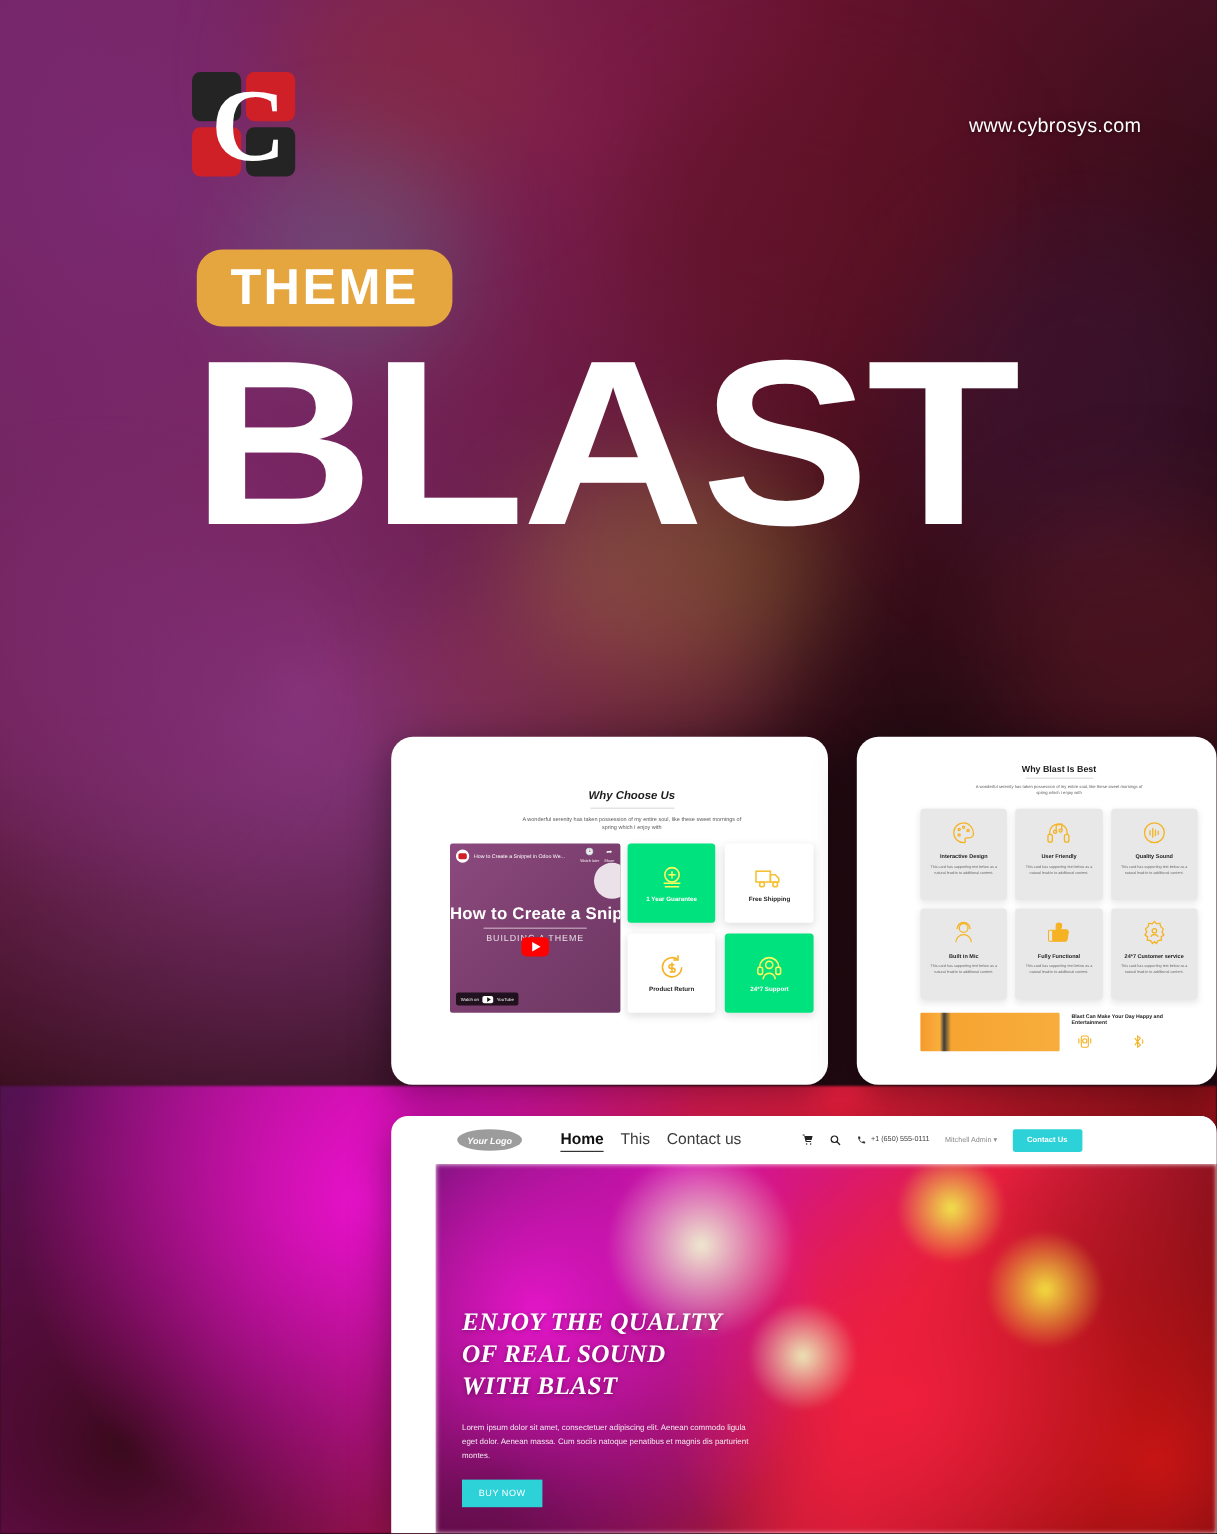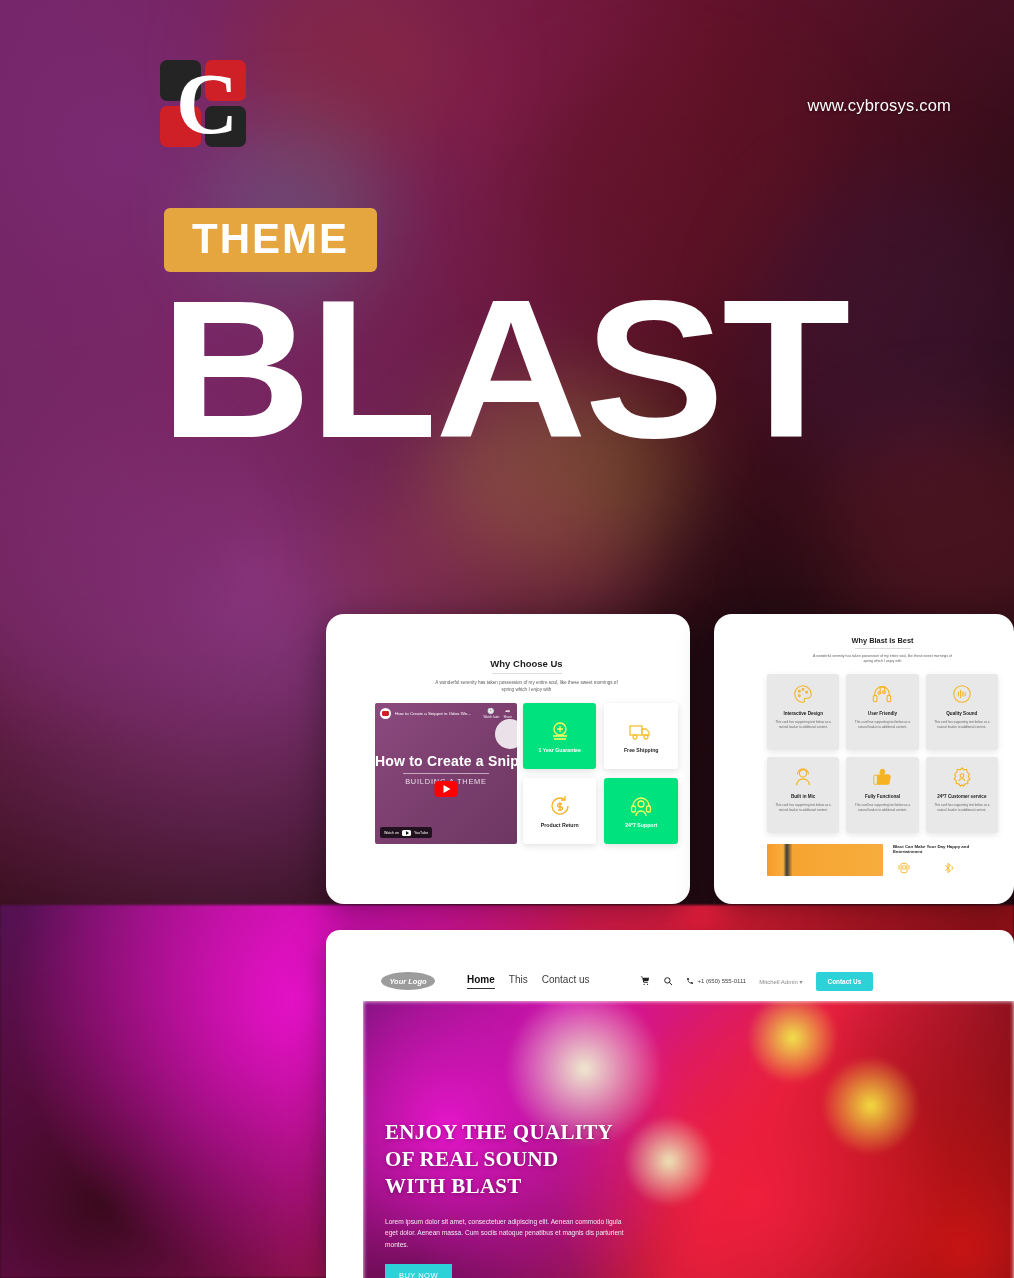--- a/index.html
+++ b/index.html
@@ -65,21 +65,21 @@
   .logo .br { left: 45px; top: 46px; background: #242424; }
   .logo .cmark {
     position: absolute; left: 16px; top: -6px; width: 60px; height: 100px;
     color: #fff; font-family: "Liberation Serif", serif; font-size: 86px;
     font-weight: 700; line-height: 100px; text-align: center;
   }
 
   
   .theme-badge {
     position: absolute; left: 164px; top: 208px;
-    background: #e5a53f; color: #ffffff; border-radius: 6px;
+    background: #e5a53f; color: #ffffff; border-radius: 21px;
     padding: 10px 28px 12px; font-size: 42px; font-weight: 700;
     letter-spacing: 2px; line-height: 1;
   }
   .blast {
     position: absolute; left: 160px; top: 272px;
     color: #ffffff; font-size: 196px; font-weight: 700; line-height: 1;
     letter-spacing: -2px; transform: scaleX(1.07); transform-origin: left center;
   }
   .subtitle {
     position: absolute; left: 172px; top: 490px;
@@ -92,21 +92,21 @@
     box-shadow: 0 10px 34px rgba(0,0,0,.40);
     padding-left: 37px;
   }
   .shot-left  { left: 326px; top: 614px; width: 364px; height: 290px; }
   .shot-right { left: 714px; top: 614px; width: 300px; height: 290px; }
   .shot-bottom{ left: 326px; top: 930px; width: 688px; height: 348px; border-radius: 14px 14px 0 0; }
 
   
   .sec-title { text-align: center; font-weight: 700; color: #1d1d1d; }
   .sec-sub { text-align: center; color: #5d5d5d; line-height: 1.45; }
-  .l-title { font-size: 9.5px; margin-top: 44px; }
+  .l-title { font-size: 9.5px; margin-top: 44px; font-style: italic; }
   .l-rule { width: 70px; height: 1px; background: #dcdcdc; margin: 4px auto 0; }
   .l-sub { font-size: 4.6px; margin-top: 6px; padding: 0 72px; }
 
   .l-body { display: flex; gap: 6px; padding: 0 12px; margin-top: 10px; }
   .video {
     position: relative; width: 152px; height: 141px; border-radius: 2px; overflow: hidden;
     background: linear-gradient(135deg, #8c4a7e 0%, #7c3f6f 48%, #6d3763 100%);
   }
   .video-top { display: flex; align-items: center; gap: 4px; padding: 4px 5px; }
   .yt-avatar { width: 11px; height: 11px; border-radius: 50%; background: #fff;
@@ -170,29 +170,29 @@
     width: 118px; height: 32px; border-radius: 1px;
     background: linear-gradient(90deg, #f59a2a 0%, #f9ae3d 14%, #3c3c3c 17%, #f6a431 22%, #f7ad3c 100%);
   }
   .r-banner-txt { font-size: 4.4px; font-weight: 700; color: #1d1d1d; }
   .r-banner-icons { display: flex; gap: 30px; margin-top: 7px; padding-left: 4px; }
   .r-banner-icons svg { width: 14px; height: 14px; }
 
   
   .site-nav {
     height: 40px; background: #ffffff; display: flex; align-items: center;
-    padding: 0 18px; gap: 14px; position: relative; z-index: 2; margin-top: 31px;
+    padding: 0 18px; gap: 14px; position: relative; z-index: 2;
   }
   .site-logo {
     width: 54px; height: 18px; border-radius: 50%; background: #9c9c9c;
     display: flex; align-items: center; justify-content: center;
     color: #fff; font-size: 7.5px; font-weight: 700; font-style: italic;
   }
   .nav-links { display: flex; gap: 14px; margin-left: 18px; }
-  .nav-link { font-size: 10px; color: #3c3c3c; padding-bottom: 3px; text-align: right; }
+  .nav-link { font-size: 13px; color: #3c3c3c; padding-bottom: 3px; text-align: right; }
   .nav-link.active { color: #111; font-weight: 700; border-bottom: 1.6px solid #333; }
   .nav-right { display: flex; align-items: center; gap: 13px; margin-left: 36px; }
   .nav-right svg { width: 10px; height: 10px; }
   .nav-phone { font-size: 6px; color: #444; display: flex; align-items: center; gap: 4px; }
   .nav-user { font-size: 6px; color: #8a8a8a; }
   .contact-btn {
     background: #2dd1d8; color: #fff; font-size: 6.4px; font-weight: 700;
     padding: 6px 12px; border-radius: 2px; border: none; cursor: pointer;
   }
   .site-hero { position: relative; height: 308px; overflow: hidden; }
@@ -207,20 +207,21 @@
       radial-gradient(circle at 92% 80%, #c71414 0%, rgba(199,20,20,0) 40%),
       radial-gradient(circle at 8% 86%, #2f0918 0%, rgba(47,9,24,0) 46%),
       linear-gradient(120deg, #4f1360 0%, #cc12a4 25%, #e61f3e 57%, #6f0d16 86%, #230610 100%);
     filter: blur(2px);
   }
   .site-hero-txt { position: absolute; left: 22px; top: 118px; max-width: 340px; }
   .hero-h {
     color: #ffffff; font-family: "Liberation Serif", serif; font-weight: 700;
     font-size: 21px; line-height: 1.28; letter-spacing: .3px;
     text-shadow: 0 1px 4px rgba(0,0,0,.35);
+    font-style: italic;
   }
   .hero-p { color: #f1e8ef; font-size: 6.6px; line-height: 1.75; margin-top: 16px; max-width: 242px; }
   .buy-btn {
     margin-top: 14px; display: inline-block; background: #2dd1d8; color: #ffffff;
     font-size: 7.6px; padding: 7px 14px; border: none; cursor: pointer; letter-spacing: .4px;
   }
 </style>
 </head>
 <body>
 

